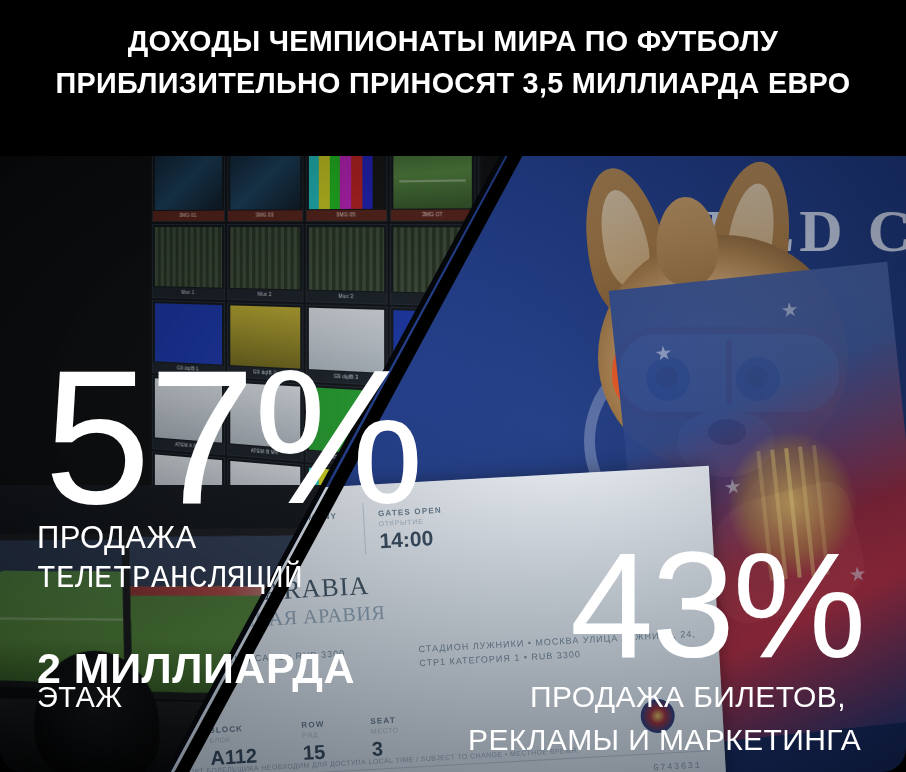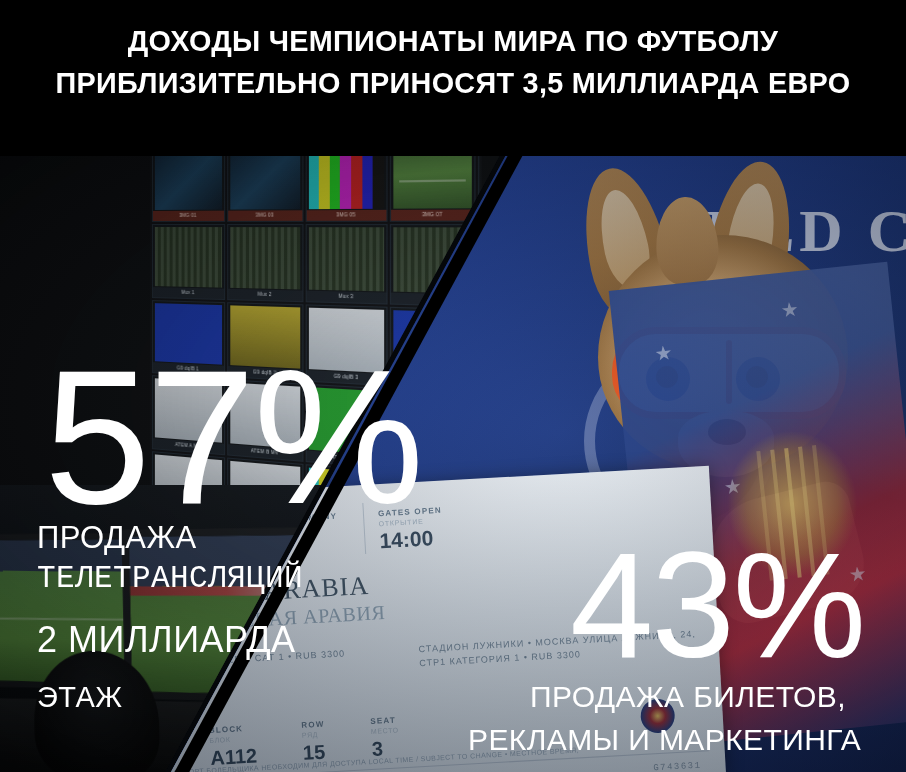--- a/index.html
+++ b/index.html
@@ -1,21 +1,21 @@
 <!DOCTYPE html>
 <html><head>
 <meta charset="utf-8">
 <style>
   html,body{margin:0;padding:0;background:#000;}
   body{
     width:906px;height:772px;overflow:hidden;
     font-family:"Liberation Sans","DejaVu Sans",sans-serif;
     -webkit-font-smoothing:antialiased;
   }
-  .poster{position:relative;width:906px;height:772px;background:#000;overflow:hidden;}
+  .poster{position:relative;width:906px;height:772px;background:#000;overflow:hidden;border-radius:24px;}
 
   
   .header{position:absolute;left:0;top:0;width:906px;height:156px;background:#000;z-index:40;}
   .title-line{
     position:absolute;left:0;width:906px;text-align:center;color:#fff;
     font-weight:700;letter-spacing:0.3px;white-space:nowrap;
   }
   .title-1{top:24px;font-size:30px;line-height:34px;transform:scaleX(0.96);}
   .title-2{top:66px;font-size:30px;line-height:34px;transform:scaleX(0.96);}
   .logo-badge{
@@ -247,21 +247,21 @@
     background:#000;transform:rotate(28.4deg);transform-origin:center;
   }
 
   
   .ov{position:absolute;z-index:50;color:#fff;white-space:nowrap;}
   .pct{font-weight:400;letter-spacing:-2px;line-height:1;}
 
   .l-pct{left:44px;top:186px;font-size:192px;}
   .l-t1{left:37px;top:365px;font-size:31px;font-weight:400;letter-spacing:.4px;}
   .l-t2{left:37px;top:406px;font-size:31px;font-weight:400;letter-spacing:.4px;font-family:Liberation Mono, monospace;}
-  .l-big{left:37px;top:464px;font-size:36px;font-weight:400;letter-spacing:.5px;}
+  .l-big{left:37px;top:489px;font-size:43px;font-weight:700;letter-spacing:.5px;}
   .l-eur{left:37px;top:526px;font-size:29px;font-weight:400;letter-spacing:.4px;}
 
   .r-pct{left:570px;top:375px;font-size:150px;}
   .r-t1{left:530px;top:525px;font-size:30px;font-weight:400;letter-spacing:.4px;}
   .r-t2{left:468px;top:568px;font-size:30px;font-weight:400;letter-spacing:.4px;}
 </style>
 </head>
 <body>
 
 <div class="poster">

